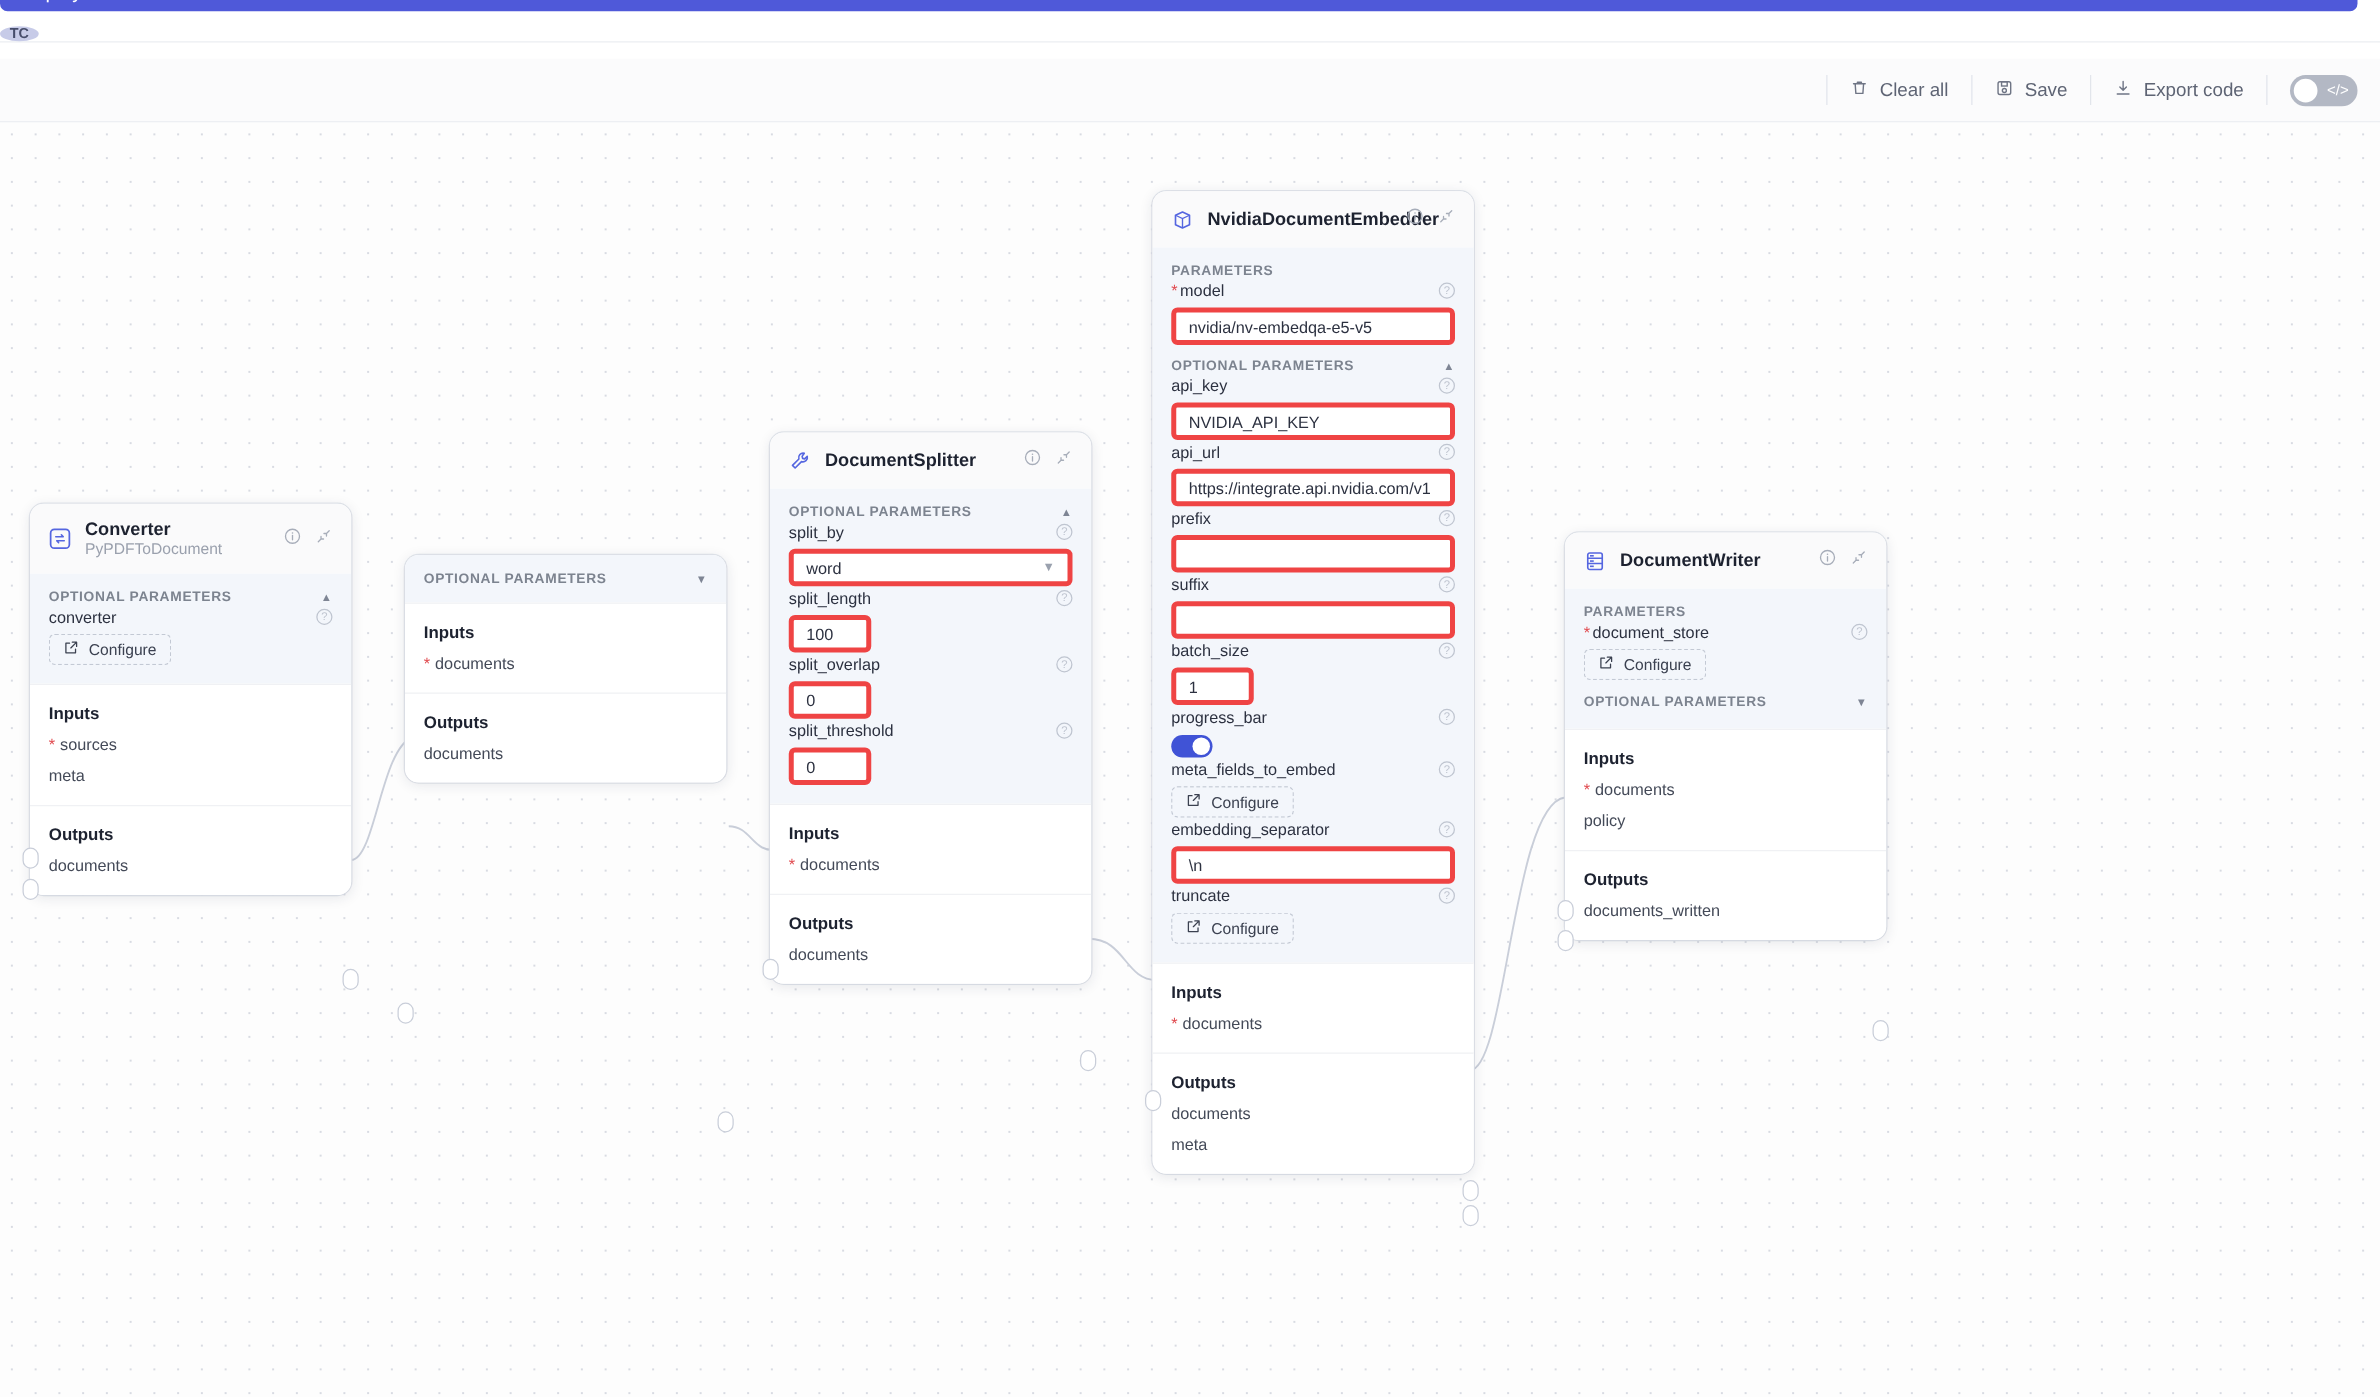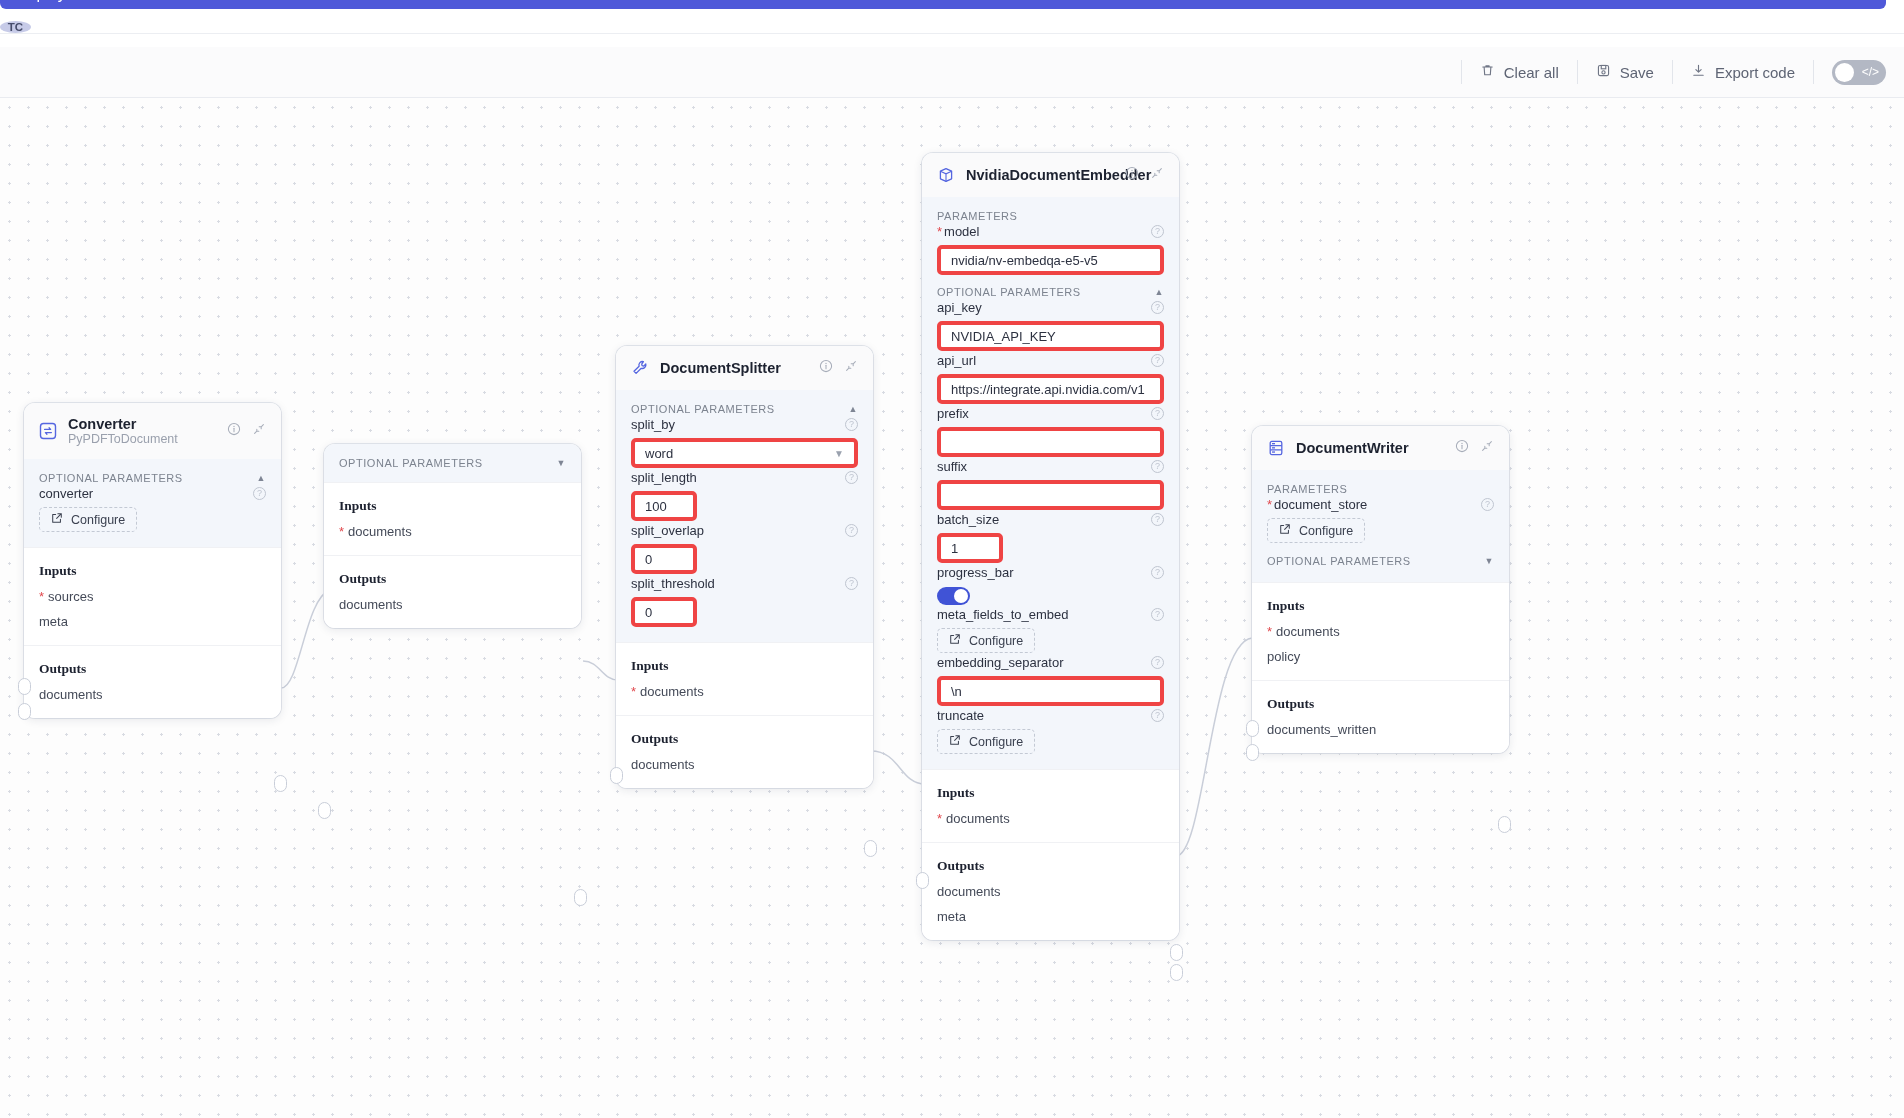--- a/index.html
+++ b/index.html
@@ -84,21 +84,21 @@
   .node-icon { width: 18px; height: 18px; flex: 0 0 18px; }
   .node-titles { flex: 1; min-width: 0; }
   .node-title { font-size: 14.5px; font-weight: bold; color: #1d2230; }
   .node-sub { font-size: 12.5px; color: #9aa0ad; margin-top: 0; }
   .head-actions { display: flex; align-items: center; gap: 11px; color: #a7adb9; }
 
   .params {
     background: #f3f6fb; padding: 13px 15px 15px 15px;
   }
   .sec-label {
-    font-size: 11px; font-weight: normal; letter-spacing: .55px;
+    font-size: 11px; font-weight: bold; letter-spacing: .55px;
     color: #7c838f; text-transform: uppercase;
     display: flex; align-items: center; justify-content: space-between;
   }
   .caret { font-size: 9px; color: #7e8594; }
   .p-row {
     margin-top: 2px; display: flex; align-items: center;
     justify-content: space-between;
   }
   .p-label { font-size: 13px; color: #2c3140; }
   .p-label .req { color: #e0484d; margin-right: 2px; }
@@ -126,21 +126,21 @@
     margin-top: 7px; width: 33px; height: 18px; border-radius: 9px;
     background: #4053d6; display: flex; align-items: center;
     justify-content: flex-end; padding: 0 2px; cursor: pointer;
   }
   .switch .knob { width: 14px; height: 14px; border-radius: 50%; background: #fff; }
 
   .io {
     background: #fff; padding: 15px 15px 16px 15px;
     border-top: 1px solid #f0f1f4;
   }
-  .io-title { font-size: 13.5px; font-weight: bold; color: #1d2230; font-family: Liberation Serif, serif; }
+  .io-title { font-size: 13.5px; font-weight: bold; color: #1d2230; }
   .io-item {
     font-size: 13px; color: #444a58; margin-top: 10px;
     display: flex; align-items: center;
   }
   .io-item .req { color: #e0484d; margin-right: 4px; font-size: 13px; }
 
   
   .port {
     position: absolute; width: 13px; height: 17px; border-radius: 8px;
     background: #fff; border: 1.4px solid #c9ced9; z-index: 5;

